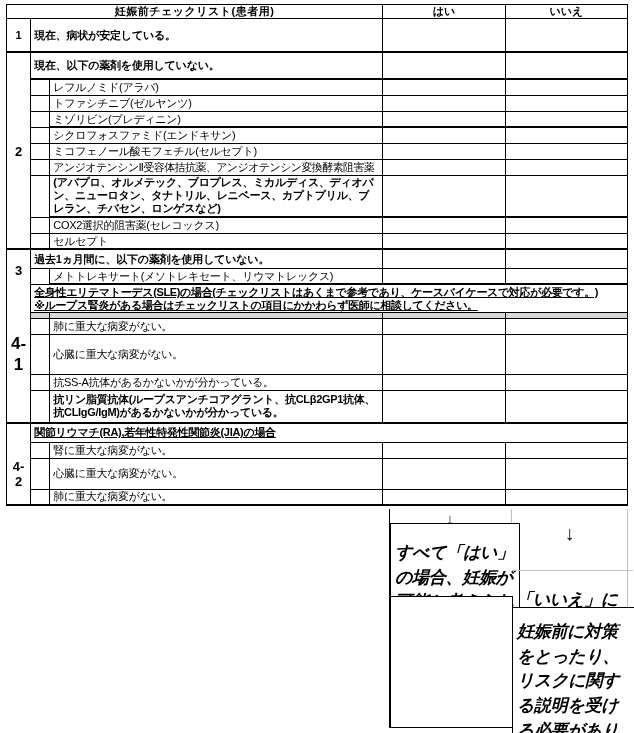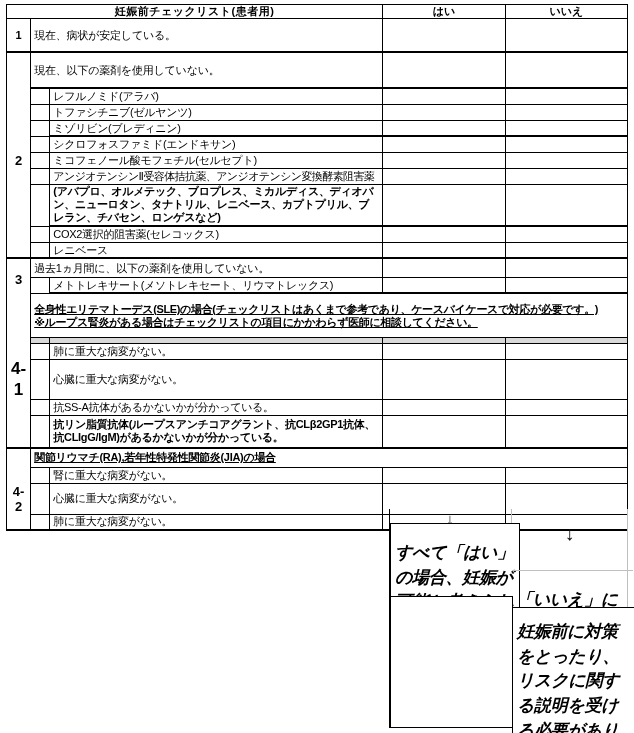--- a/index.html
+++ b/index.html
@@ -30,21 +30,21 @@
   .c-num{width:24px;text-align:center;font-size:13px;font-weight:bold;}
   .c-ind{width:19px;padding:0;}
   .c-txt{width:330px;}
   .c-yes{width:122px;}
   .c-no{width:121px;}
 
   .hdr{background:#d9d9d9;text-align:center;font-weight:bold;}
   .title-cell{font-size:17px;letter-spacing:0.5px;padding:2px 0 3px;}
   .yn-cell{font-size:11px;padding:4px 0;margin-left:24px;}
 
-  .lvl1{font-size:13.5px;font-weight:normal;letter-spacing:-0.2px;}
+  .lvl1{font-size:13.5px;font-weight:bold;letter-spacing:-0.2px;}
   .lvl2{font-size:11px;font-weight:normal;letter-spacing:-0.3px;}
   .para{font-size:11px;font-weight:bold;line-height:1.35;letter-spacing:-0.3px;padding:1px 3px 2px;}
   .banner{
     background:#d9d9d9;font-size:11.5px;font-weight:bold;
     line-height:1.32;letter-spacing:-0.35px;padding:3px 4px 4px;
   }
   .banner2{
     background:#d9d9d9;font-size:13.5px;font-weight:bold;
     letter-spacing:-0.3px;padding:1px 4px 2px;margin-left:12px;
   }
@@ -87,21 +87,21 @@
         <td class="hdr yn-cell">いいえ</td>
       </tr>
 
       <tr class="r1">
         <td class="c-num thickb">1</td>
         <td class="lvl1 thickb" colspan="2">現在、病状が安定している。</td>
         <td class="thickb"></td>
         <td class="thickb"></td>
       </tr>
 
-      <tr style="height:36px">
+      <tr style="height:27px">
         <td class="nob" rowspan="1"></td>
         <td class="lvl1 thickb" colspan="2">現在、以下の薬剤を使用していない。</td>
         <td class="thickb" rowspan="1"></td>
         <td class="thickb" rowspan="1"></td>
       </tr>
 
       <tr class="rdrug">
         <td class="nob not"></td>
         <td></td>
         <td class="lvl2">レフルノミド(アラバ)</td>
@@ -153,39 +153,39 @@
       <tr class="rdrug">
         <td class="nob not"></td>
         <td></td>
         <td class="lvl2">COX2選択的阻害薬(セレコックス)</td>
         <td></td>
         <td></td>
       </tr>
       <tr class="rdrug">
         <td class="not thickb"></td>
         <td class="thickb"></td>
-        <td class="lvl2 thickb">レニベース</td>
+        <td class="lvl2 thickb">セルセプト</td>
         <td class="thickb"></td>
         <td class="thickb"></td>
       </tr>
 
       <tr style="height:19px">
         <td class="c-num nob" style="text-align:center;font-size:13px;font-weight:bold;padding-top:6px" rowspan="2">3</td>
         <td class="lvl1" colspan="2">過去1ヵ月間に、以下の薬剤を使用していない。</td>
         <td></td>
         <td></td>
       </tr>
       <tr class="rdrug">
         <td></td>
         <td class="lvl2 thickb">メトトレキサート(メソトレキセート、リウマトレックス)</td>
         <td class="thickb"></td>
         <td class="thickb"></td>
       </tr>
 
-      <tr style="height:44px">
+      <tr style="height:28px">
         <td class="nob not"></td>
         <td class="banner" colspan="4">
           <div class="ul">全身性エリテマトーデス(SLE)の場合(チェックリストはあくまで参考であり、ケースバイケースで対応が必要です。)</div>
           <div class="ul">※ループス腎炎がある場合はチェックリストの項目にかかわらず医師に相談してください。</div>
         </td>
       </tr>
       <tr style="height:6px">
         <td class="nob not"></td>
         <td class="hdr" style="background:#d9d9d9"></td>
         <td class="hdr" style="background:#d9d9d9"></td>

